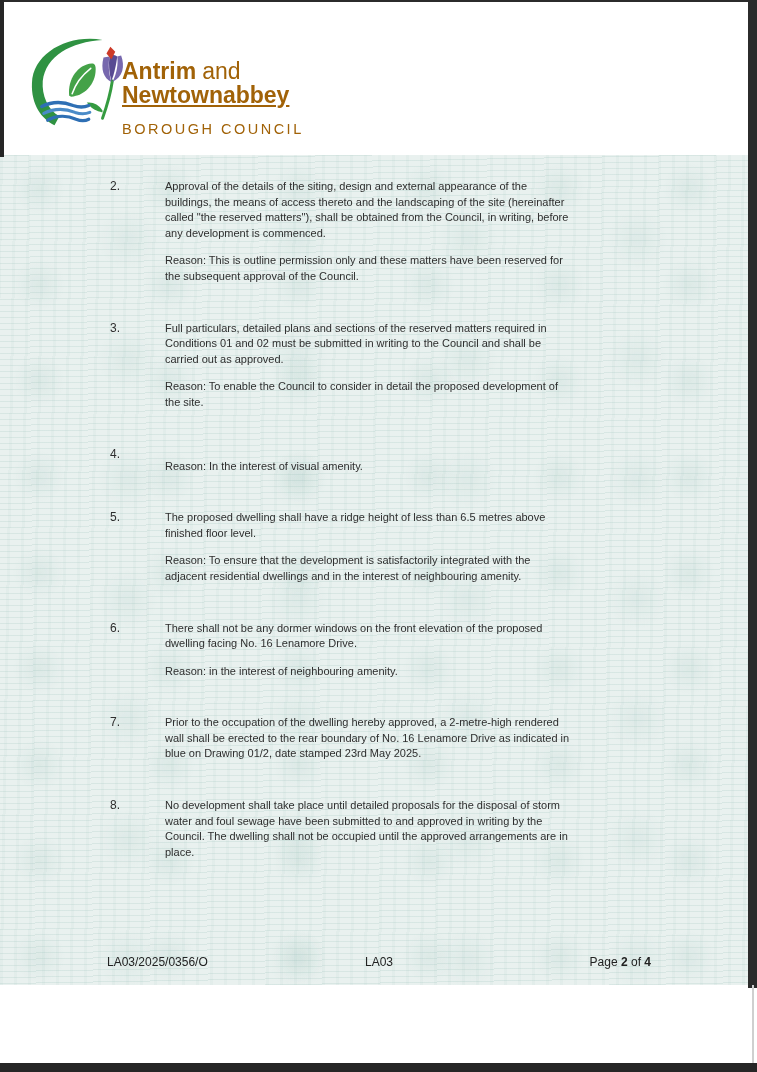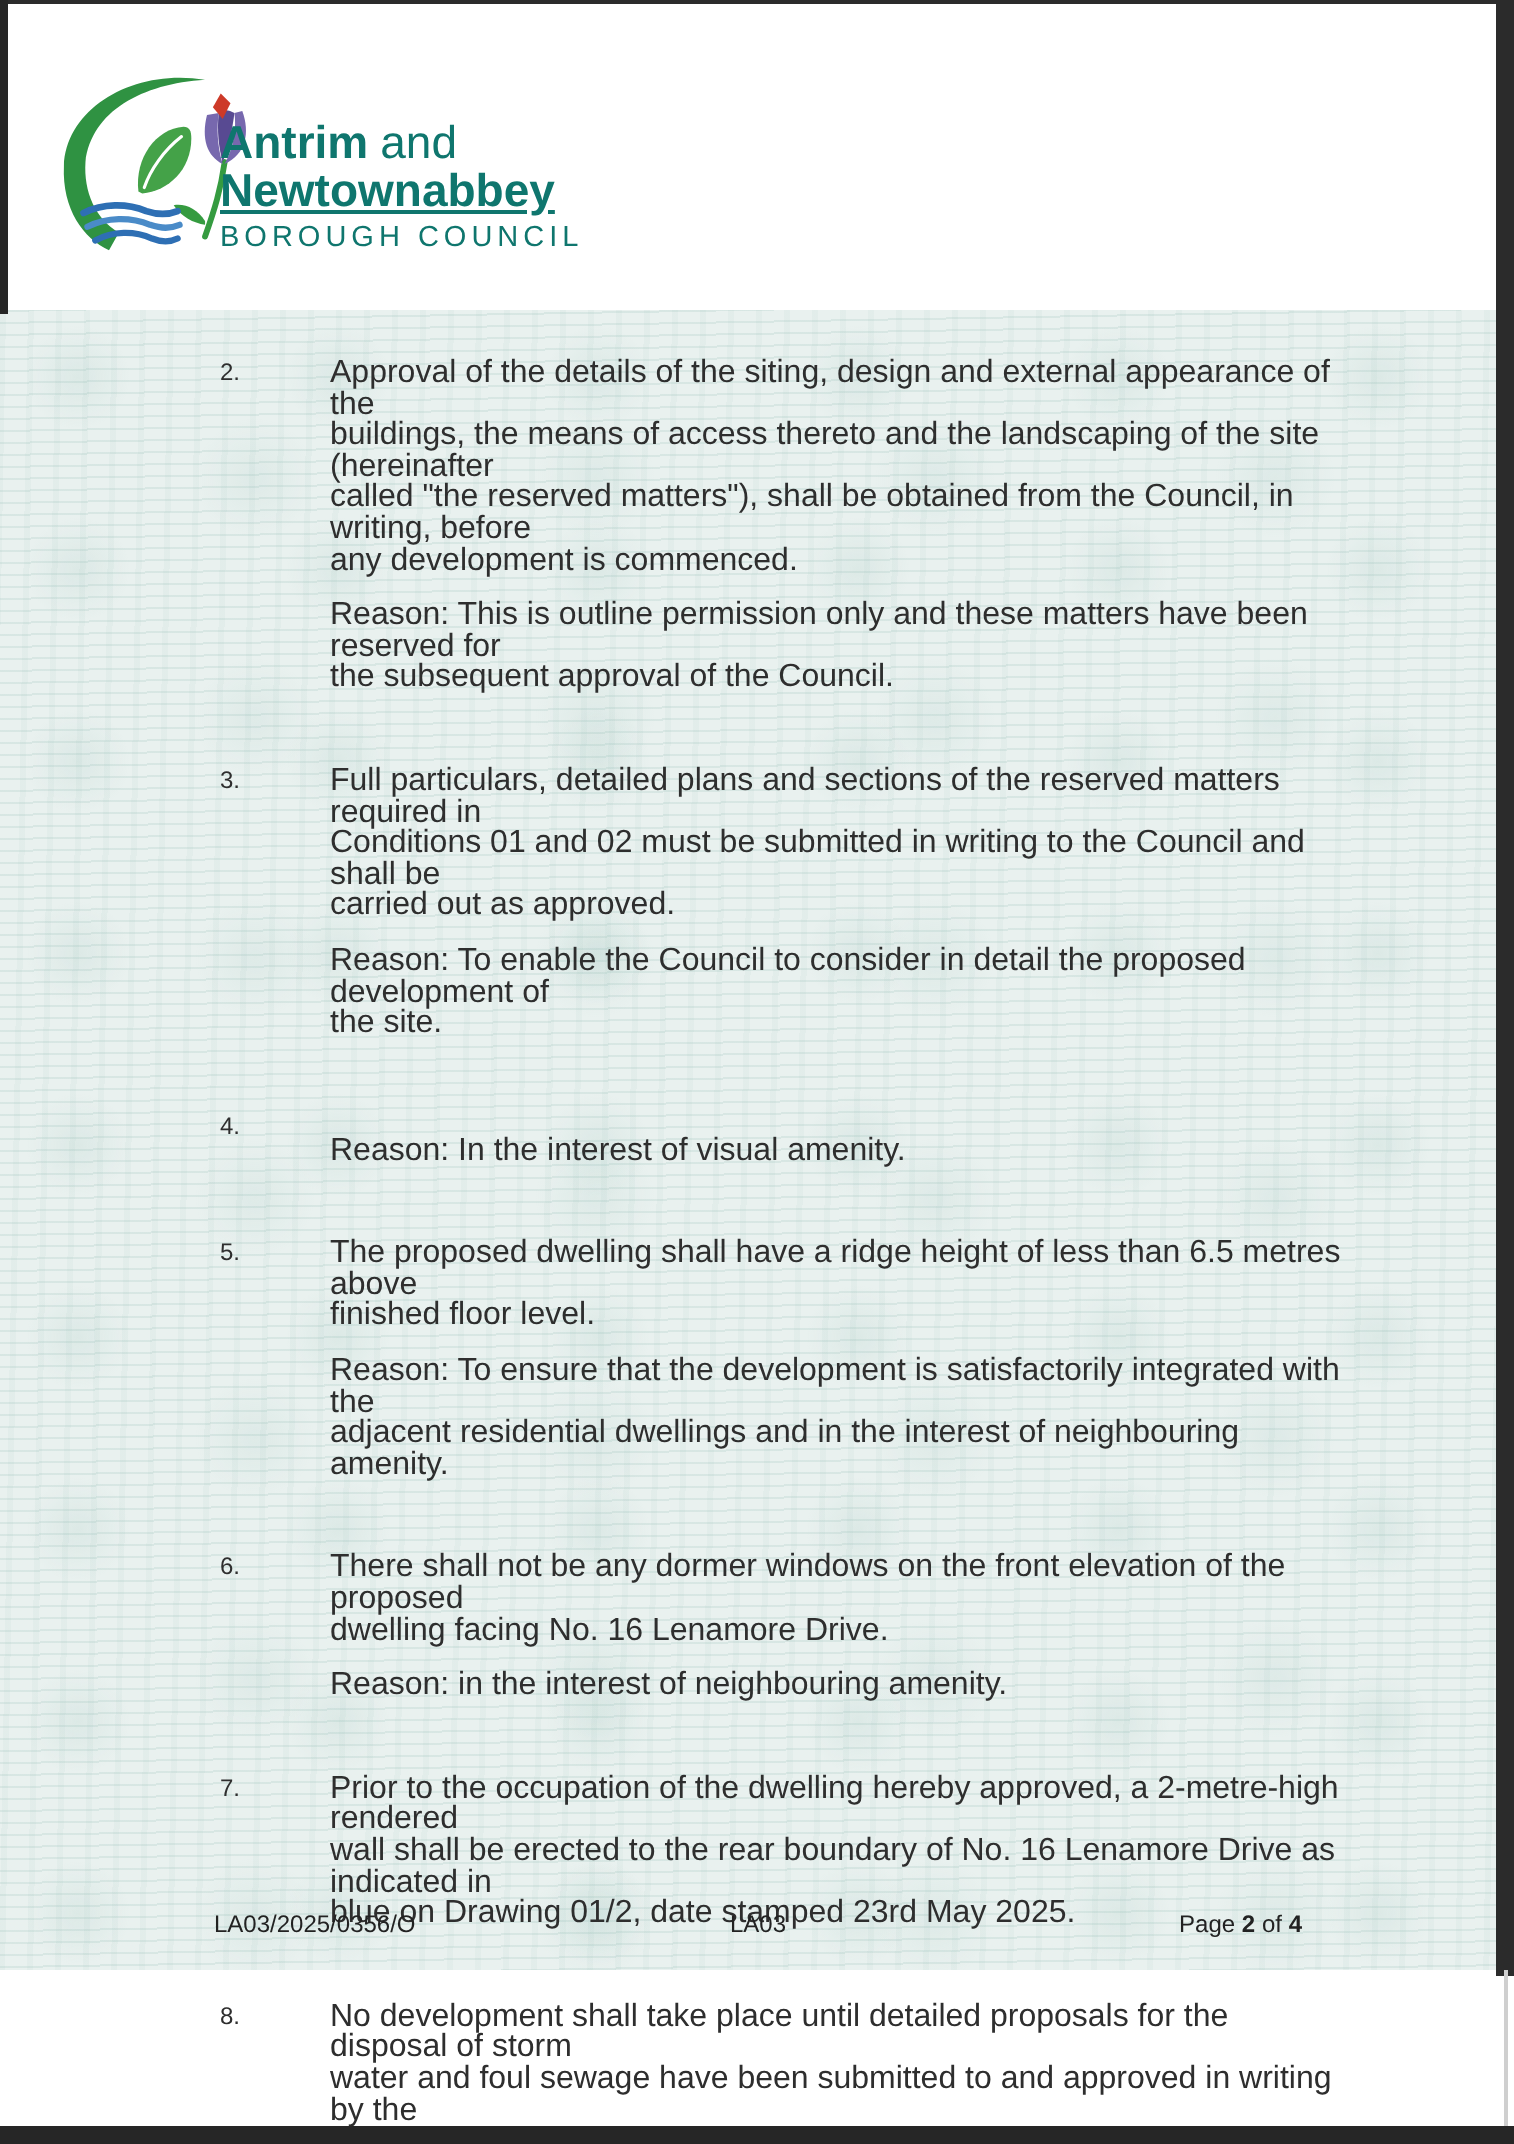--- a/index.html
+++ b/index.html
@@ -10,44 +10,44 @@
   .edge-top{position:absolute;left:0;top:0;width:757px;height:2px;background:#2b2b2b;}
   .edge-left{position:absolute;left:0;top:0;width:4px;height:157px;background:#262626;}
   .edge-right{position:absolute;right:0;top:0;width:9px;height:988px;background:#2b2b2b;}
   .edge-right-faint{position:absolute;right:3px;top:985px;width:2px;height:78px;background:#cfcfcf;}
   .edge-bottom{position:absolute;left:0;bottom:0;width:757px;height:9px;background:#262626;}
 
   
   .header{position:absolute;left:0;top:0;width:757px;height:155px;background:#ffffff;}
   .logo{position:absolute;left:30px;top:33px;width:330px;height:105px;}
   .logo-art{position:absolute;left:0;top:0;width:98px;height:100px;}
-  .logo-text{position:absolute;left:80px;top:26px;color:#0f766e;}
+  .logo-text{position:absolute;left:92px;top:26px;color:#a16207;}
   .lt1{font-size:23px;line-height:24px;}
   .lt1 .b{font-weight:bold;}
   .lt1 .r{font-weight:400;margin-left:6px;}
   .lt2{font-size:23px;line-height:24px;font-weight:bold;text-decoration:underline;}
-  .lt3{font-size:14.5px;line-height:18px;letter-spacing:2.5px;font-weight:400;margin-top:3px;}
+  .lt3{font-size:14.5px;line-height:18px;letter-spacing:2.5px;font-weight:400;margin-top:13px;}
 
   
   .paper{
     position:absolute;left:0;top:155px;width:757px;height:830px;
     background-color:#e9f1ef;
     background-image:
       repeating-linear-gradient(179deg, rgba(146,188,180,0.20) 0px, rgba(146,188,180,0.20) 1px, rgba(0,0,0,0) 1px, rgba(0,0,0,0) 6px),
       repeating-linear-gradient(91deg, rgba(146,188,180,0.08) 0px, rgba(146,188,180,0.08) 3px, rgba(0,0,0,0) 3px, rgba(0,0,0,0) 14px),
       radial-gradient(circle at 30% 35%, rgba(140,184,175,0.14) 0px, rgba(0,0,0,0) 26px),
       radial-gradient(circle at 75% 70%, rgba(140,184,175,0.12) 0px, rgba(0,0,0,0) 30px);
     background-size:auto,auto,130px 96px,170px 120px;
   }
 
   .conditions{position:absolute;left:110px;top:0;width:545px;padding-top:24px;}
   .cond{display:flex;margin-bottom:36px;}
   .cond .num{width:55px;flex:none;font-size:12px;line-height:15.6px;color:#2e2e2e;}
   .cond .body{width:510px;flex:none;}
-  .cond p{margin:0;font-size:16px;line-height:15.6px;color:#2e2e2e;white-space:pre-line;}
+  .cond p{margin:0;font-size:11px;line-height:15.6px;color:#2e2e2e;white-space:pre-line;}
   .cond .reason{margin-top:12px;}
 
   .footer{position:absolute;left:107px;bottom:14px;width:544px;height:16px;font-size:12px;color:#222222;}
   .footer .ref{position:absolute;left:0;top:0;}
   .footer .code{position:absolute;left:50%;top:0;transform:translateX(-50%);}
   .footer .pg{position:absolute;right:0;top:0;}
   .footer .pg b{font-weight:bold;}
 </style>
 </head>
 <body>

